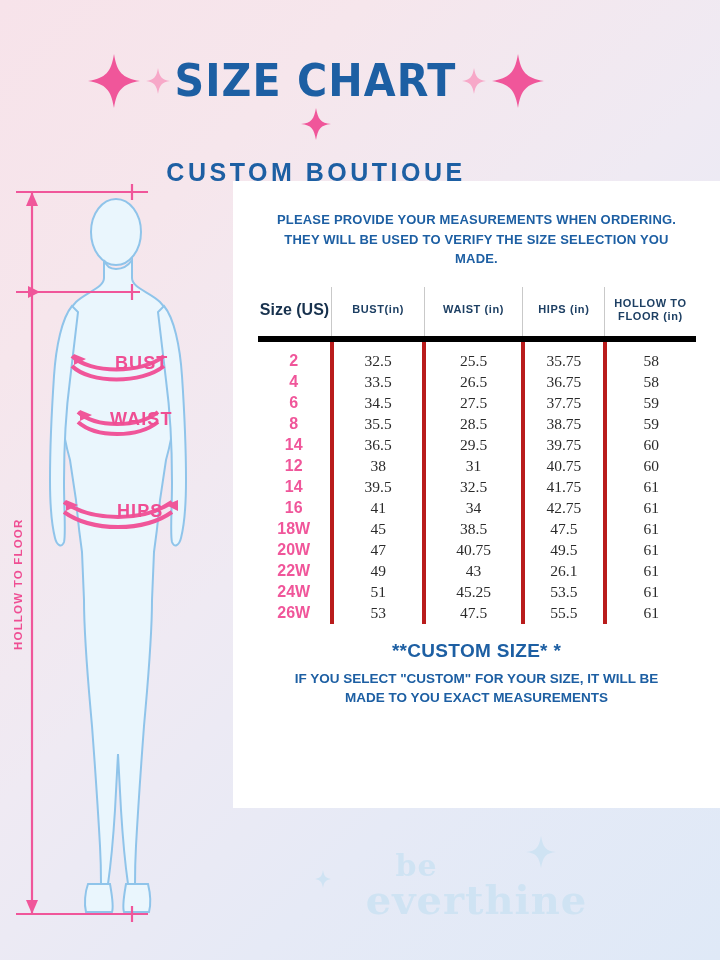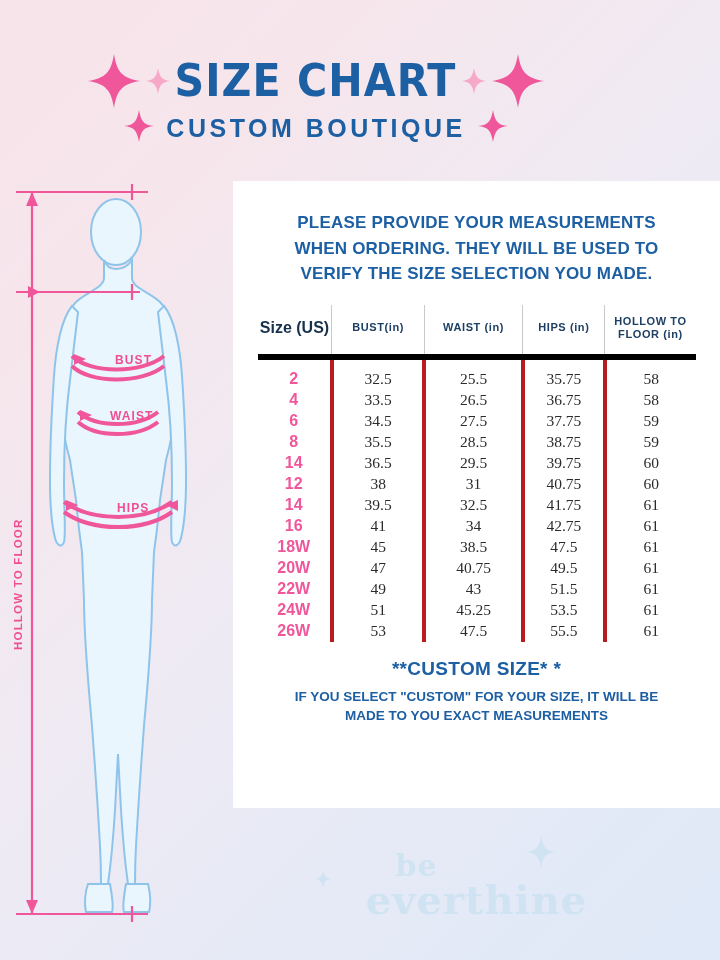--- a/index.html
+++ b/index.html
@@ -39,42 +39,43 @@
     font-family: "Liberation Sans", sans-serif;
     font-weight: bold;
     font-size: 25px;
     letter-spacing: 3.5px;
     color: #1d5fa3;
     margin-top: 6px;
   }
   .sub-row {
     display: flex;
     align-items: center;
-    justify-content: center;
+    justify-content: flex-start;
     gap: 12px;
+    flex-direction: column;
   }
 
   
   .spark {
     position: relative;
     display: inline-block;
   }
   .spark svg { display: block; }
 
   
   .card {
     position: absolute;
     left: 233px; top: 181px;
     width: 487px; height: 627px;
     background: #ffffff;
   }
   .card-note {
     color: #1d5fa3;
     font-weight: bold;
-    font-size: 17px;
+    font-size: 13px;
     line-height: 1.5;
     text-align: center;
     padding: 29px 36px 0 36px;
     letter-spacing: .2px;
   }
 
   
   table.size-table {
     margin: 18px auto 0 auto;
     border-collapse: collapse;
@@ -150,21 +151,21 @@
     color: #ef4e93;
     font-weight: bold;
     font-size: 11.5px;
     letter-spacing: 1.2px;
     white-space: nowrap;
   }
   .meas-label {
     position: absolute;
     color: #ef4e93;
     font-weight: bold;
-    font-size: 12px;
+    font-size: 18px;
     letter-spacing: 1.1px;
   }
   .lbl-bust  { left: 115px; top: 183px; }
   .lbl-waist { left: 110px; top: 239px; }
   .lbl-hips  { left: 117px; top: 331px; }
 
   
   .brand {
     position: absolute;
     left: 233px; top: 812px;
@@ -413,21 +414,21 @@
         <td class="size-cell">20W</td>
         <td>47</td>
         <td>40.75</td>
         <td>49.5</td>
         <td>61</td>
       </tr>
       <tr>
         <td class="size-cell">22W</td>
         <td>49</td>
         <td>43</td>
-        <td>51.5</td>
+        <td>26.1</td>
         <td>61</td>
       </tr>
       <tr>
         <td class="size-cell">24W</td>
         <td>51</td>
         <td>45.25</td>
         <td>53.5</td>
         <td>61</td>
       </tr>
       <tr>

